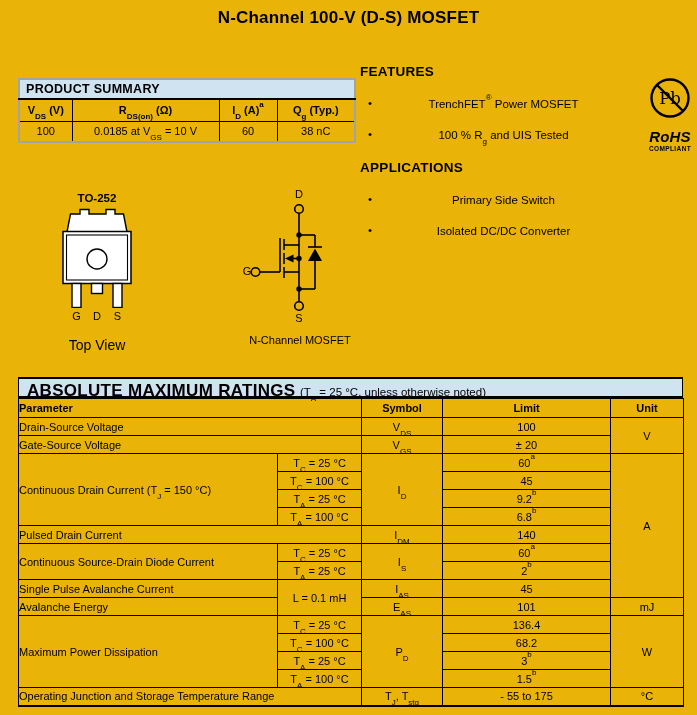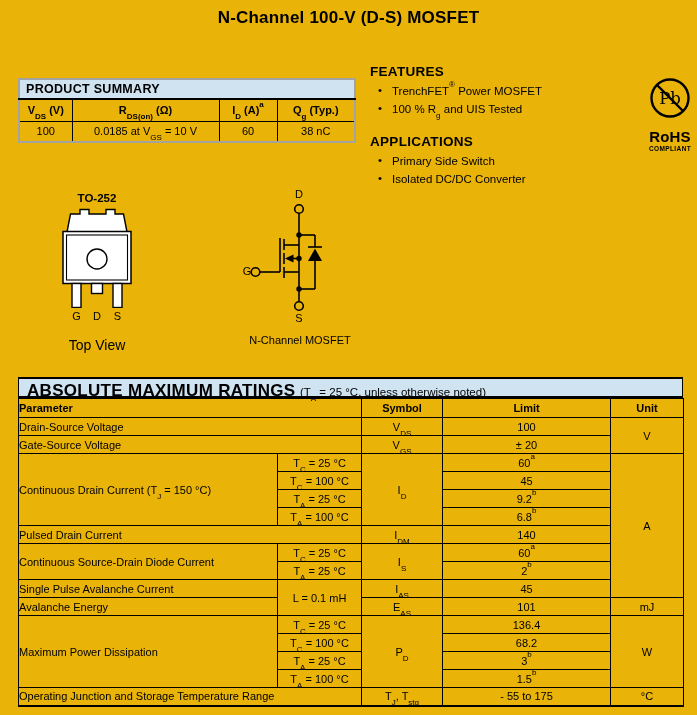--- a/index.html
+++ b/index.html
@@ -16,30 +16,30 @@
   
   #ps-table { position: absolute; left: 18px; top: 78px; width: 336px;
               border-collapse: collapse; border: 2px solid #a3a3a3; table-layout: fixed; }
   #ps-table td { border: 1px solid #000; font-size: 11px; text-align: center; vertical-align: middle; }
   #ps-table .ps-title-cell { background: var(--accent); border-bottom: 2px solid #000;
               font-weight: bold; font-size: 12.5px; text-align: left; padding: 2px 6px; height: 20px; letter-spacing: 0.3px; }
   #ps-table .ps-head td { font-weight: bold; height: 22px; margin-top: 44px; }
   #ps-table .ps-data td { height: 21px; }
 
   
-  #feat-block { position: absolute; left: 370px; top: 64px; width: 265px; }
+  #feat-block { position: absolute; left: 360px; top: 64px; width: 265px; }
   .sec-heading { font-size: 13.5px; font-weight: bold; letter-spacing: 0.3px; }
   .sec-list { list-style: none; margin-top: 2px; }
-  .sec-list li { position: relative; padding-left: 22px; font-size: 11.5px; margin-top: 6px; }
+  .sec-list li { position: relative; padding-left: 22px; font-size: 11.5px; margin-top: 19px; text-align: center; }
   .sec-list li::before { content: "\2022"; position: absolute; left: 8px; top: -1px; }
   .sec-gap { margin-top: 19px; }
 
   
   #rohs { position: absolute; left: 644px; top: 76px; width: 52px; text-align: center; }
-  #rohs .rohs-word { font-size: 15px; font-weight: bold; margin-top: 2px; letter-spacing: 0.2px; }
+  #rohs .rohs-word { font-size: 15px; font-weight: bold; margin-top: 2px; letter-spacing: 0.2px; font-style: italic; }
   #rohs .rohs-sub { font-size: 6.5px; font-weight: bold; letter-spacing: 0.4px; }
 
   
   #pkg { position: absolute; left: 57px; top: 192px; width: 80px; }
   #pkg .pkg-name { text-align: center; font-weight: bold; font-size: 11.5px; height: 14px; }
   #pkg svg { display: block; margin-top: 1px; }
   #pkg .pin-row { position: relative; height: 14px; margin-top: 2px; }
   #pkg .pin-row span { position: absolute; font-size: 11px; text-align: center; width: 18px; }
   #pkg .pkg-caption { text-align: center; font-size: 14px; margin-top: 13px; }
 

